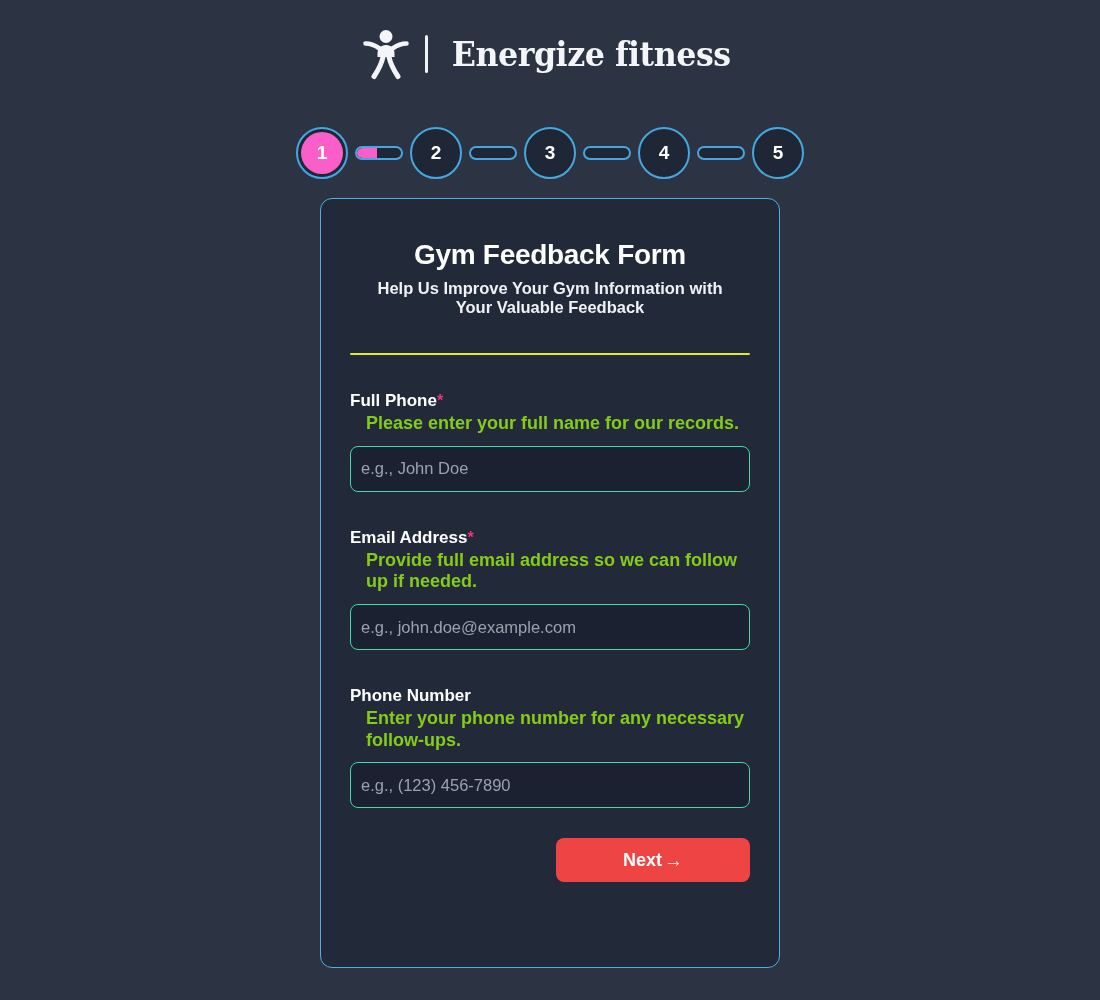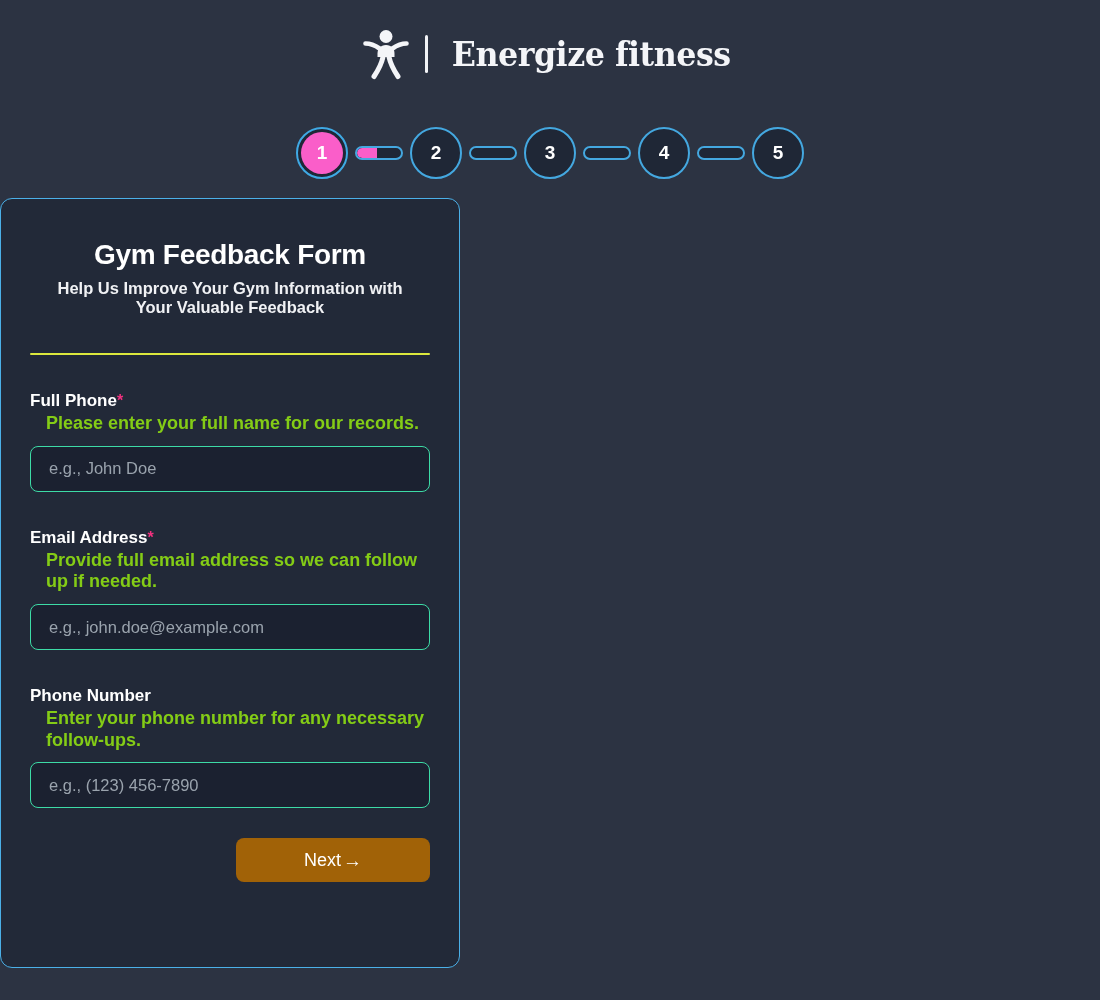--- a/index.html
+++ b/index.html
@@ -96,20 +96,21 @@
   .connector .fill {
     position: absolute;
     left: 0; top: 0; bottom: 0;
     background: #fa5ec9;
     border-radius: 8px 0 0 8px;
   }
 
   
   .card-wrap {
     display: flex;
+    justify-content: center;
   }
   .card {
     width: 460px;
     min-height: 770px;
     background: #222938;
     border: 1.5px solid #4bb0e8;
     border-radius: 12px;
     padding: 40px 29px 30px 29px;
   }
   .form-title {
@@ -161,40 +162,40 @@
   .field-input {
     display: block;
     width: 100%;
     height: 46px;
     background: #1b2130;
     border: 1.6px solid #3ddba6;
     border-radius: 8px;
     color: #e7eaef;
     font-family: "Liberation Sans", sans-serif;
     font-size: 16.5px;
-    padding: 0 18px;
+    padding: 0 10px;
     outline: none;
   }
   .field-input::placeholder { color: #9aa3ad; }
 
   .actions {
     display: flex;
     justify-content: flex-end;
     margin-top: 30px;
   }
   .next-btn {
     min-width: 194px;
     height: 44px;
-    background: #a16207;
+    background: #ef4444;
     border: none;
     border-radius: 8px;
     color: #ffffff;
     font-family: "Liberation Sans", sans-serif;
     font-size: 18px;
-    font-weight: normal;
+    font-weight: bold;
     cursor: pointer;
     display: inline-flex;
     align-items: center;
     justify-content: center;
     gap: 2px;
   }
   .next-btn .arrow { font-size: 19px; line-height: 1; }
 </style>
 </head>
 <body>

